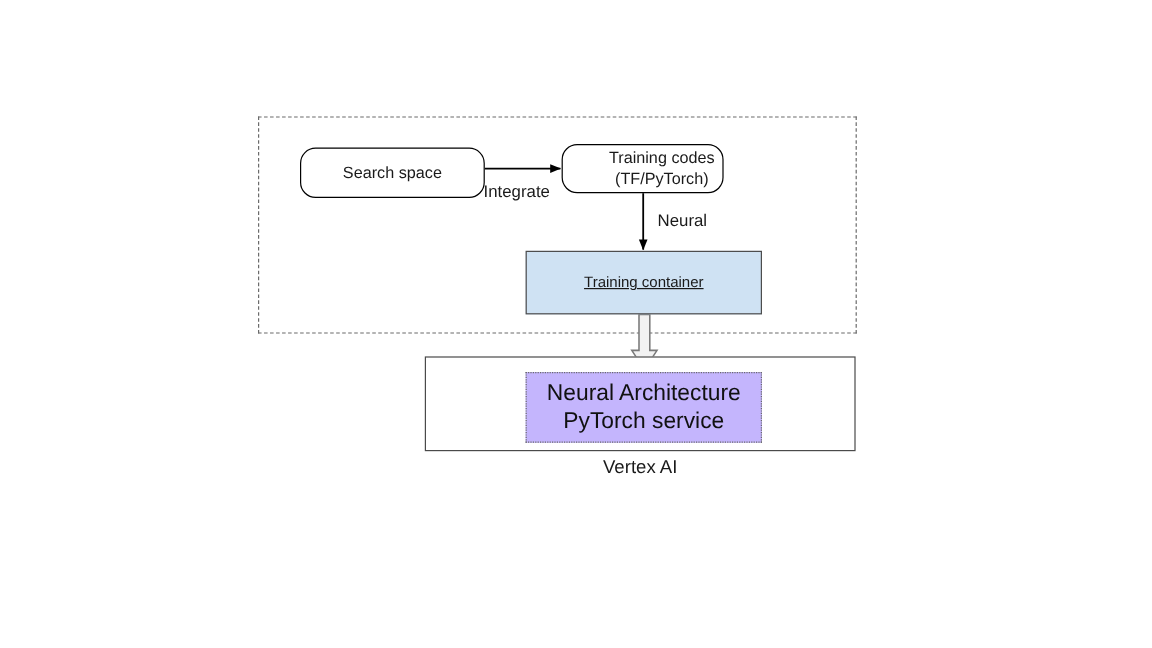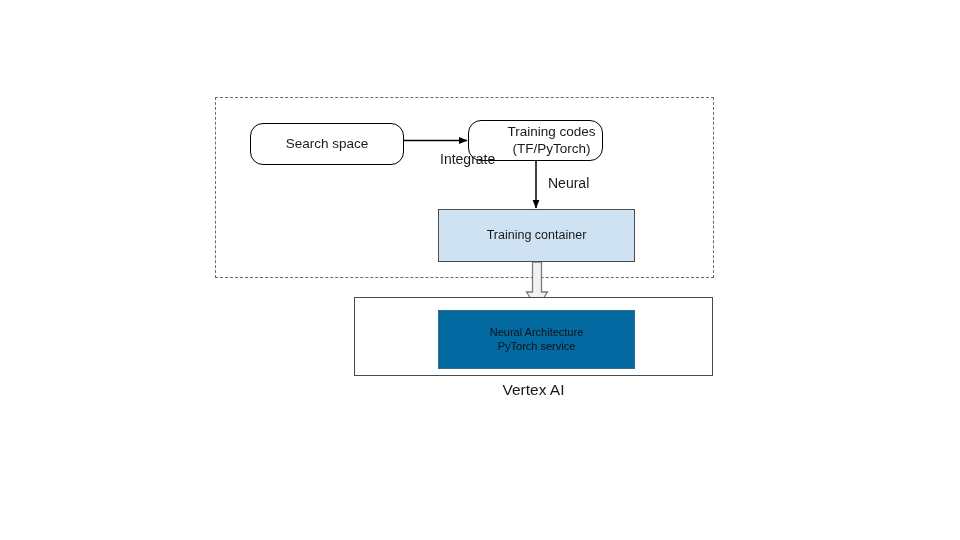--- a/index.html
+++ b/index.html
@@ -79,20 +79,21 @@
     position: absolute;
     box-sizing: border-box;
     display: flex;
     align-items: center;
     justify-content: center;
     text-align: center;
     line-height: 1.3;
   }
   .rect-box .lines span {
     display: block;
+    text-decoration: underline;
   }
 
   #box-training-container {
     left: 438px;
     top: 209px;
     width: 197px;
     height: 53px;
     background: #cfe2f3;
     border: 1.4px solid #4d4d4d;
     font-size: 12.5px;
@@ -108,46 +109,45 @@
     border: 1.6px solid #4a4a4a;
   }
 
   #box-nas-service {
     position: absolute;
     left: 438px;
     top: 310px;
     width: 197px;
     height: 59px;
     box-sizing: border-box;
-    background: #0369a1;
+    background: #c4b5fd;
     border: 1.6px dotted #6b6b6b;
     display: flex;
     align-items: center;
     justify-content: center;
     text-align: center;
     line-height: 1.22;
-    font-size: 11px;
+    font-size: 19px;
     color: #111111;
   }
   #box-nas-service .lines span {
     display: block;
   }
 
   
   .edge-label {
     position: absolute;
     font-size: 14px;
     color: #1a1a1a;
     white-space: nowrap;
     line-height: 1;
   }
   #label-integrate {
     left: 403px;
     top: 152px;
-    margin-left: 37px;
   }
   #label-build {
     left: 548px;
     top: 176px;
   }
 
   
   #caption-vertex-ai {
     position: absolute;
     left: 354px;

